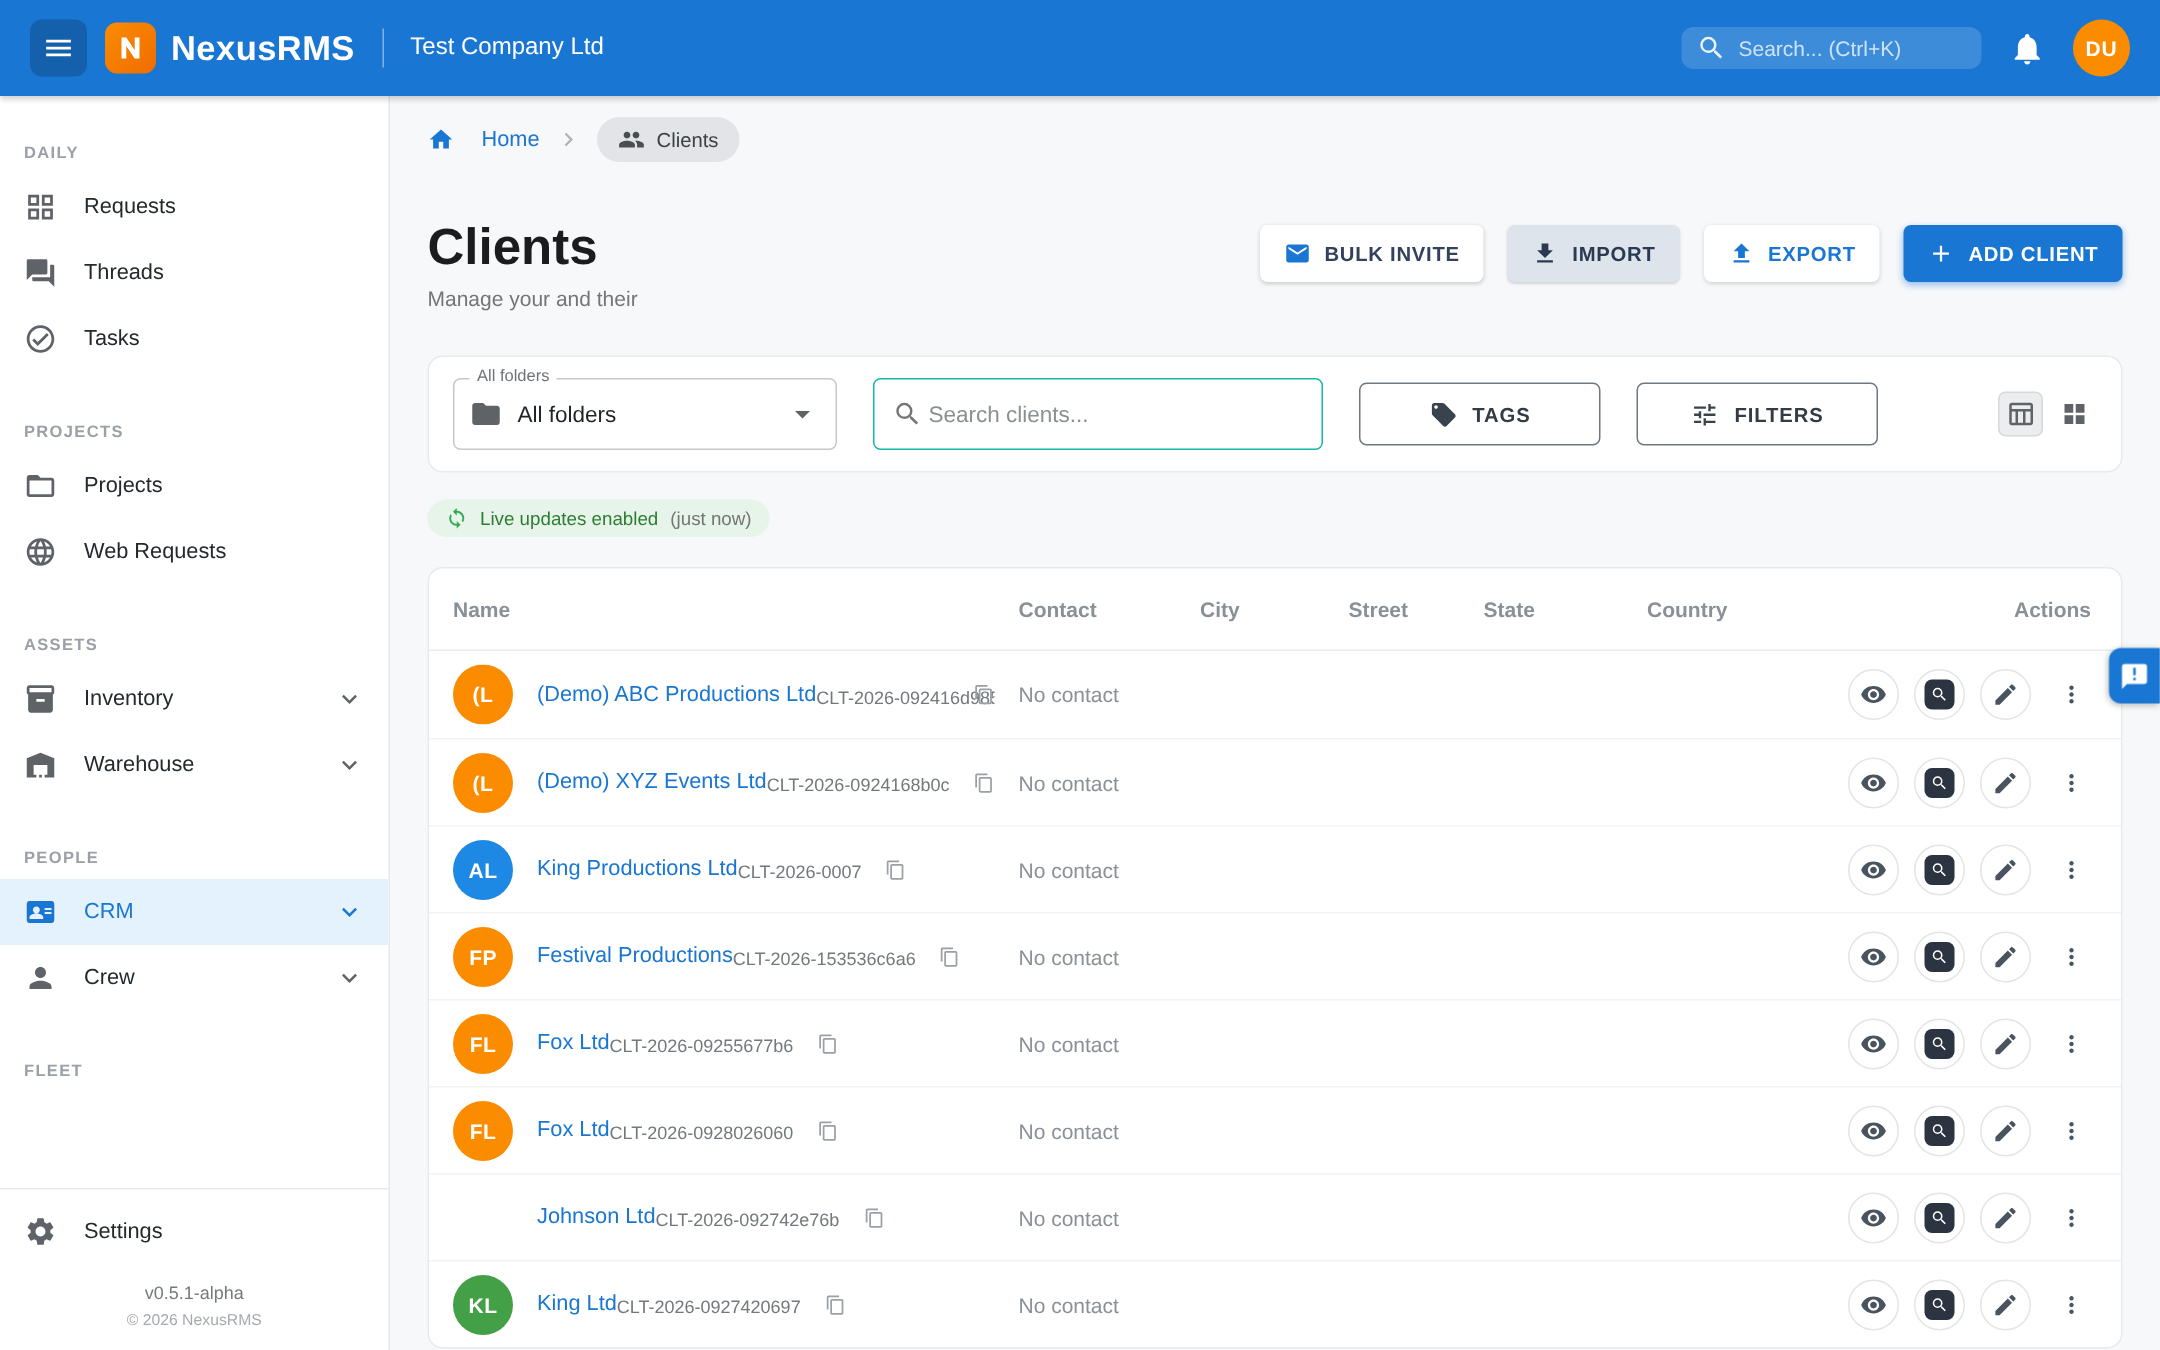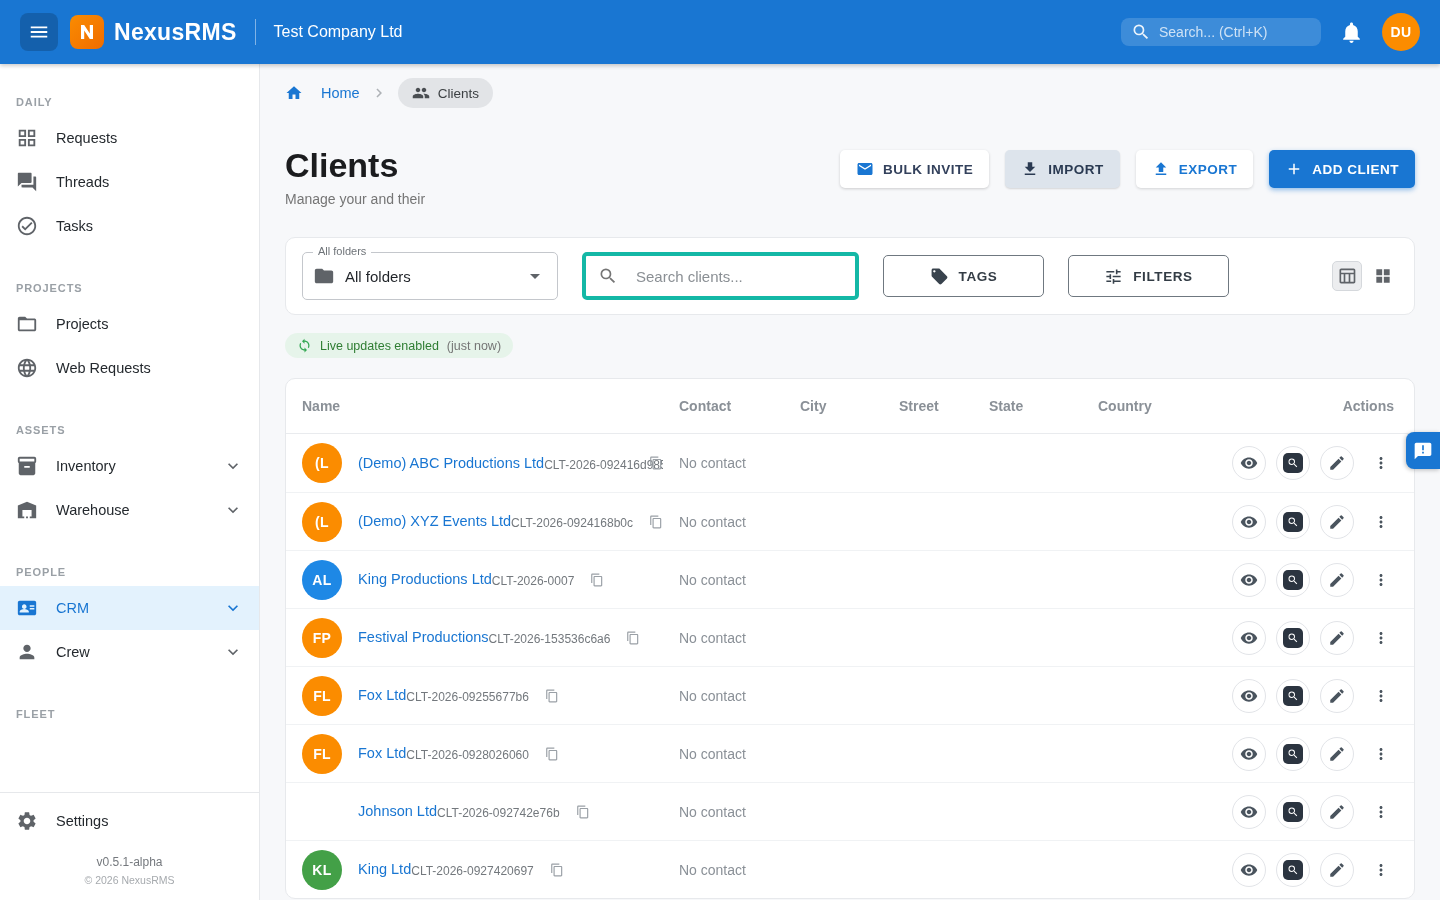--- a/index.html
+++ b/index.html
@@ -75,22 +75,22 @@
   .btn-primary{background:var(--accent);color:#fff;box-shadow:0 2px 5px rgba(25,118,210,.45)}
 
   .filter-card{margin-top:30px;background:#fff;border:1px solid #E7E9EC;border-radius:10px;
     padding:14px 16px;display:flex;align-items:center;gap:24px}
   .select-field{position:relative;width:256px;height:48px;border:1px solid #C4C7CC;border-radius:5px;
     display:flex;align-items:center;gap:10px;padding:16px 10px;background:#fff;cursor:pointer}
   .float-label{position:absolute;top:-8px;left:10px;background:#fff;padding:0 5px;font-size:11px;color:#6E7378}
   .select-field .fld{width:22px;height:22px;color:#5F6368}
   .select-value{flex:1;font-size:15px;color:#1F2328}
   .select-field .drop{width:24px;height:24px;color:#5F6368}
-  .search-field{width:277px;height:48px;border:4px solid #14b8a6;border-radius:5px;display:flex;align-items:center;
-    gap:18px;padding:0 12px;background:#fff}
+  .search-field{width:300px;height:48px;border:1px solid #14b8a6;border-radius:5px;display:flex;align-items:center;
+    gap:4px;padding:0 12px;background:#fff}
   .search-field .icn{color:#757575}
   .search-field input{flex:1;min-width:0;border:none;outline:none;font-size:15px;color:#1F2328;font-family:inherit}
   .search-field input::placeholder{color:#8A8F94}
   .btn-outline{height:42px;min-width:161px;justify-content:center;border:1px solid #6F7880;border-radius:5px;
     background:#fff;color:#333C45;display:inline-flex;align-items:center;gap:10px;font-size:13.5px;font-weight:700;
     letter-spacing:.6px;cursor:pointer;font-family:inherit}
   .btn-outline .icn{width:19px;height:19px;color:#39434D}
   .view-toggle{margin-left:auto;display:flex;align-items:center;gap:6px}
   .toggle-btn{width:30px;height:30px;border-radius:5px;border:1px solid transparent;display:flex;align-items:center;
     justify-content:center;color:#5F6368;cursor:pointer}

